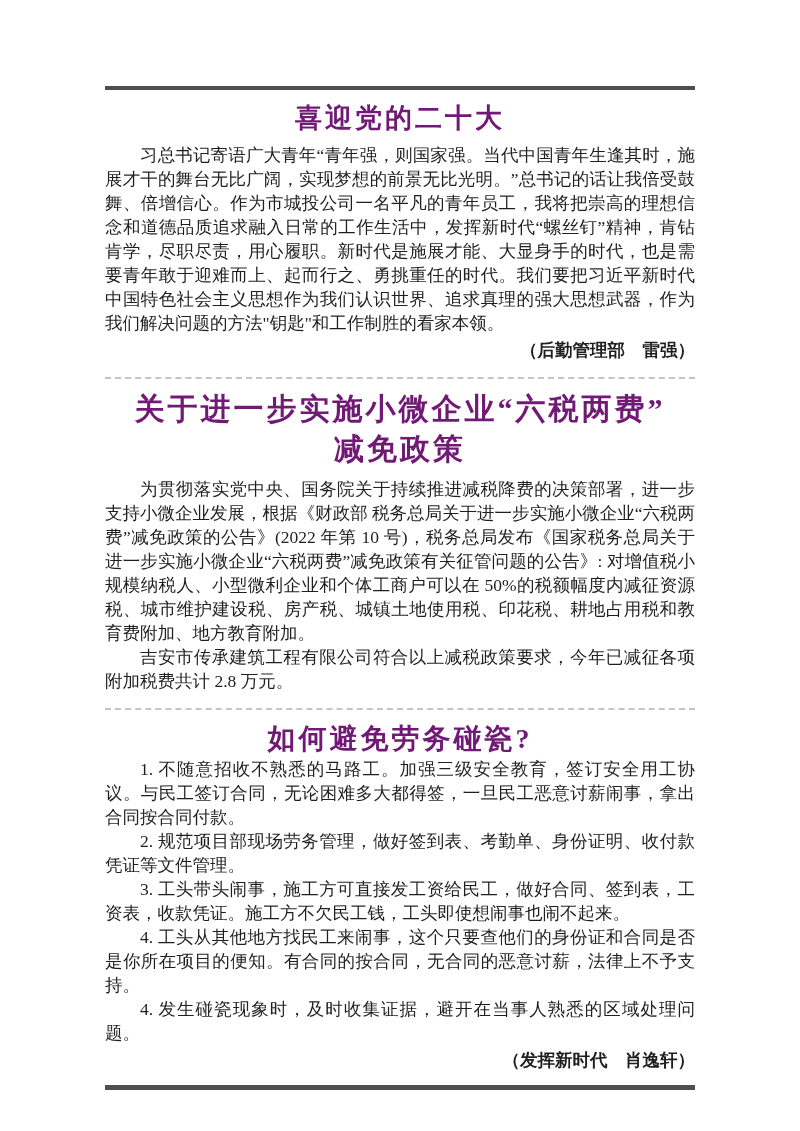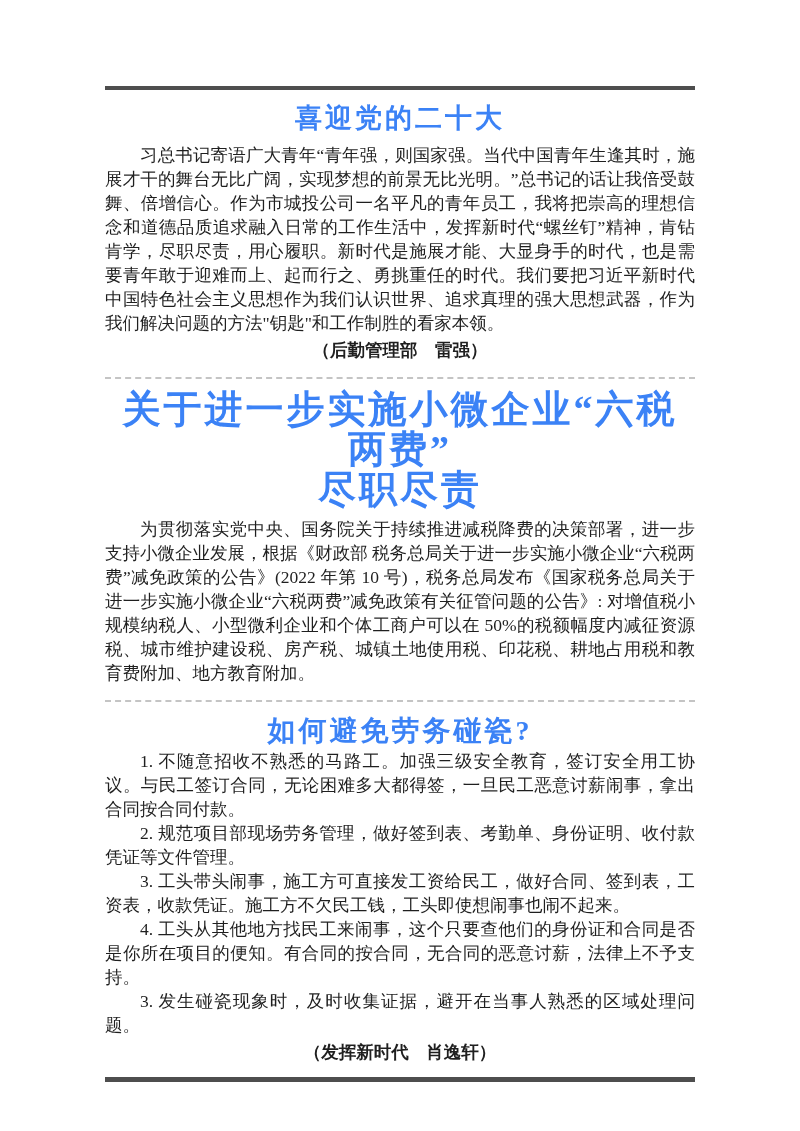--- a/index.html
+++ b/index.html
@@ -28,52 +28,52 @@
     margin-bottom: 10px;
   }
   .rule-bottom {
     height: 5px;
     margin-top: 12px;
   }
   .title {
     margin: 0;
     text-align: center;
     font-weight: bold;
-    color: #3b82f6;
+    color: #701a75;
     letter-spacing: 3px;
     font-family: "Liberation Serif", "DejaVu Serif", serif;
   }
   .t1 {
     font-size: 27px;
     line-height: 36px;
     margin-bottom: 7px;
   }
   .t2 {
-    font-size: 38px;
+    font-size: 30px;
     line-height: 40px;
     margin-bottom: 8px;
   }
   .t2 .tline { display: block; }
   .t3 {
     font-size: 28px;
     line-height: 37px;
   }
   .para {
     margin: 0;
     font-size: 17.5px;
     line-height: 24px;
     text-align: justify;
     text-justify: inter-ideograph;
     text-indent: 2em;
   }
   .byline {
     font-size: 17.5px;
     line-height: 24.3px;
     font-weight: bold;
-    text-align: center;
+    text-align: right;
     margin-top: 3px;
   }
   .divider {
     border: none;
     border-top: 2px dashed #c4c4c4;
     margin: 15px 0 10px 0;
   }
 </style>
 </head>
 <body>
@@ -86,32 +86,33 @@
     <h1 class="title t1">喜迎党的二十大</h1>
     <p class="para">习总书记寄语广大青年“青年强，则国家强。当代中国青年生逢其时，施展才干的舞台无比广阔，实现梦想的前景无比光明。”总书记的话让我倍受鼓舞、倍增信心。作为市城投公司一名平凡的青年员工，我将把崇高的理想信念和道德品质追求融入日常的工作生活中，发挥新时代“螺丝钉”精神，肯钻肯学，尽职尽责，用心履职。新时代是施展才能、大显身手的时代，也是需要青年敢于迎难而上、起而行之、勇挑重任的时代。我们要把习近平新时代中国特色社会主义思想作为我们认识世界、追求真理的强大思想武器，作为我们解决问题的方法"钥匙"和工作制胜的看家本领。</p>
     <div class="byline">（后勤管理部　雷强）</div>
   </section>
 
   <hr class="divider">
 
   <section class="article">
     <h1 class="title t2">
       <span class="tline">关于进一步实施小微企业“六税两费”</span>
-      <span class="tline">尽职尽责</span>
+      <span class="tline">减免政策</span>
     </h1>
     <p class="para">为贯彻落实党中央、国务院关于持续推进减税降费的决策部署，进一步支持小微企业发展，根据《财政部 税务总局关于进一步实施小微企业“六税两费”减免政策的公告》(2022 年第 10 号)，税务总局发布《国家税务总局关于进一步实施小微企业“六税两费”减免政策有关征管问题的公告》: 对增值税小规模纳税人、小型微利企业和个体工商户可以在 50%的税额幅度内减征资源税、城市维护建设税、房产税、城镇土地使用税、印花税、耕地占用税和教育费附加、地方教育附加。</p>
+    <p class="para">吉安市传承建筑工程有限公司符合以上减税政策要求，今年已减征各项附加税费共计 2.8 万元。</p>
   </section>
 
   <hr class="divider">
 
   <section class="article">
     <h1 class="title t3">如何避免劳务碰瓷?</h1>
     <p class="para">1. 不随意招收不熟悉的马路工。加强三级安全教育，签订安全用工协议。与民工签订合同，无论困难多大都得签，一旦民工恶意讨薪闹事，拿出合同按合同付款。</p>
     <p class="para">2. 规范项目部现场劳务管理，做好签到表、考勤单、身份证明、收付款凭证等文件管理。</p>
     <p class="para">3. 工头带头闹事，施工方可直接发工资给民工，做好合同、签到表，工资表，收款凭证。施工方不欠民工钱，工头即使想闹事也闹不起来。</p>
     <p class="para">4. 工头从其他地方找民工来闹事，这个只要查他们的身份证和合同是否是你所在项目的便知。有合同的按合同，无合同的恶意讨薪，法律上不予支持。</p>
-    <p class="para">3. 发生碰瓷现象时，及时收集证据，避开在当事人熟悉的区域处理问题。</p>
+    <p class="para">4. 发生碰瓷现象时，及时收集证据，避开在当事人熟悉的区域处理问题。</p>
     <div class="byline">（发挥新时代　肖逸轩）</div>
   </section>
 
   <div class="rule rule-bottom"></div>
 
 </div>
 
 </body></html>

